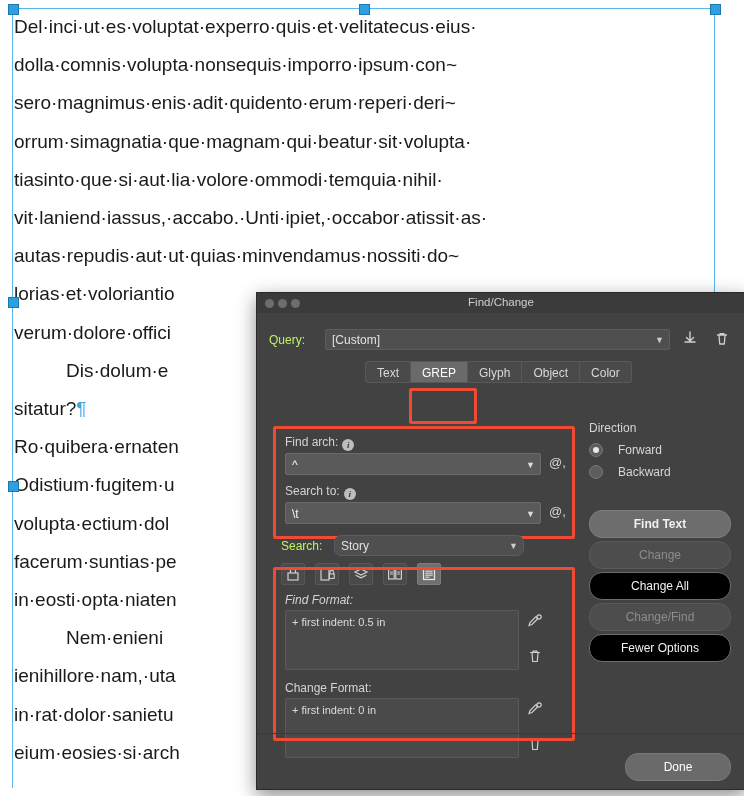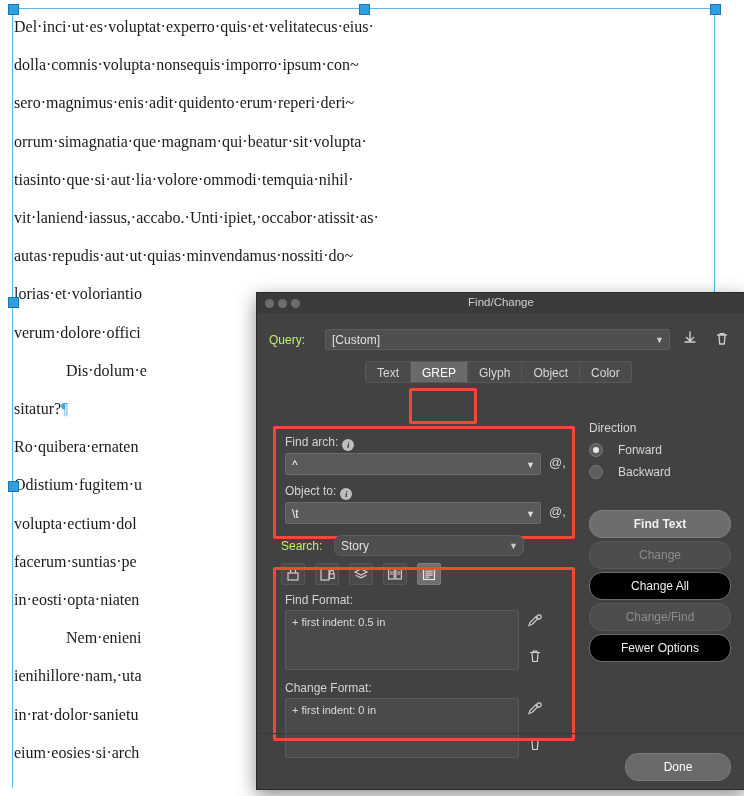--- a/index.html
+++ b/index.html
@@ -31,22 +31,22 @@
     background: #ffffff;
     overflow: hidden;
   }
   .doc-pad {
     position: absolute;
     left: 14px;
     top: 8px;
     right: 12px;
   }
   .doc-line {
-    font-family: Liberation Serif, serif;
-    font-size: 16px;
+    font-family: Liberation Sans, sans-serif;
+    font-size: 19px;
     line-height: 38.2px;
     color: #1a1a1a;
     white-space: pre;
     letter-spacing: 0px;
   }
   .doc-line.indent {
     text-indent: 52px;
   }
   .pilcrow {
     color: #3da5e0;
@@ -460,21 +460,21 @@
       <div class="field-label" style="left:28px; top:122px;">
         <span>Find arch:</span><span class="info-dot">i</span>
       </div>
       <div class="combo" style="left:28px; top:140px; width:256px;">
         <span>^</span>
         <span class="chev">▼</span>
       </div>
       <div class="at-btn" style="left:292px; top:142px;">@,</div>
 
       <div class="field-label" style="left:28px; top:171px;">
-        <span>Object to:</span><span class="info-dot">i</span>
+        <span>Search to:</span><span class="info-dot">i</span>
       </div>
       <div class="combo" style="left:28px; top:189px; width:256px;">
         <span>\t</span>
         <span class="chev">▼</span>
       </div>
       <div class="at-btn" style="left:292px; top:191px;">@,</div>
 
       <div class="hl hl-findchange"></div>
 
       <div class="search-row">
@@ -513,21 +513,21 @@
             </svg>
         </div>
         <div class="strip-icon active">
           <svg width="16" height="16" viewBox="0 0 16 16">
               <rect x="2.5" y="2.5" width="11" height="11" fill="none" stroke="#e8e8e8" stroke-width="1.2"></rect>
               <path d="M4.3 5.2h7.4M4.3 7.2h7.4M4.3 9.2h7.4M4.3 11.2h4" stroke="#e8e8e8" stroke-width="1"></path>
             </svg>
         </div>
       </div>
 
-      <div class="fmt-label" style="left:28px; top:280px;">Find Format:</div>
+      <div class="fmt-label" style="left:28px; top:280px;font-style:italic;">Find Format:</div>
       <div class="fmt-box" style="left:28px; top:297px; width:234px; height:60px;">
         <span>+ first indent: 0.5 in</span>
       </div>
       <div class="fmt-side-icon" style="left:270px; top:300px;">
         <svg width="16" height="16" viewBox="0 0 16 16">
             <path d="M2 12.5l3-1 6-6-2-2-6 6z" fill="none" stroke="#cfcfcf" stroke-width="1.2"></path>
             <circle cx="12" cy="4" r="2.2" fill="none" stroke="#cfcfcf" stroke-width="1.2"></circle>
           </svg>
       </div>
       <div class="fmt-side-icon" style="left:270px; top:335px;">

